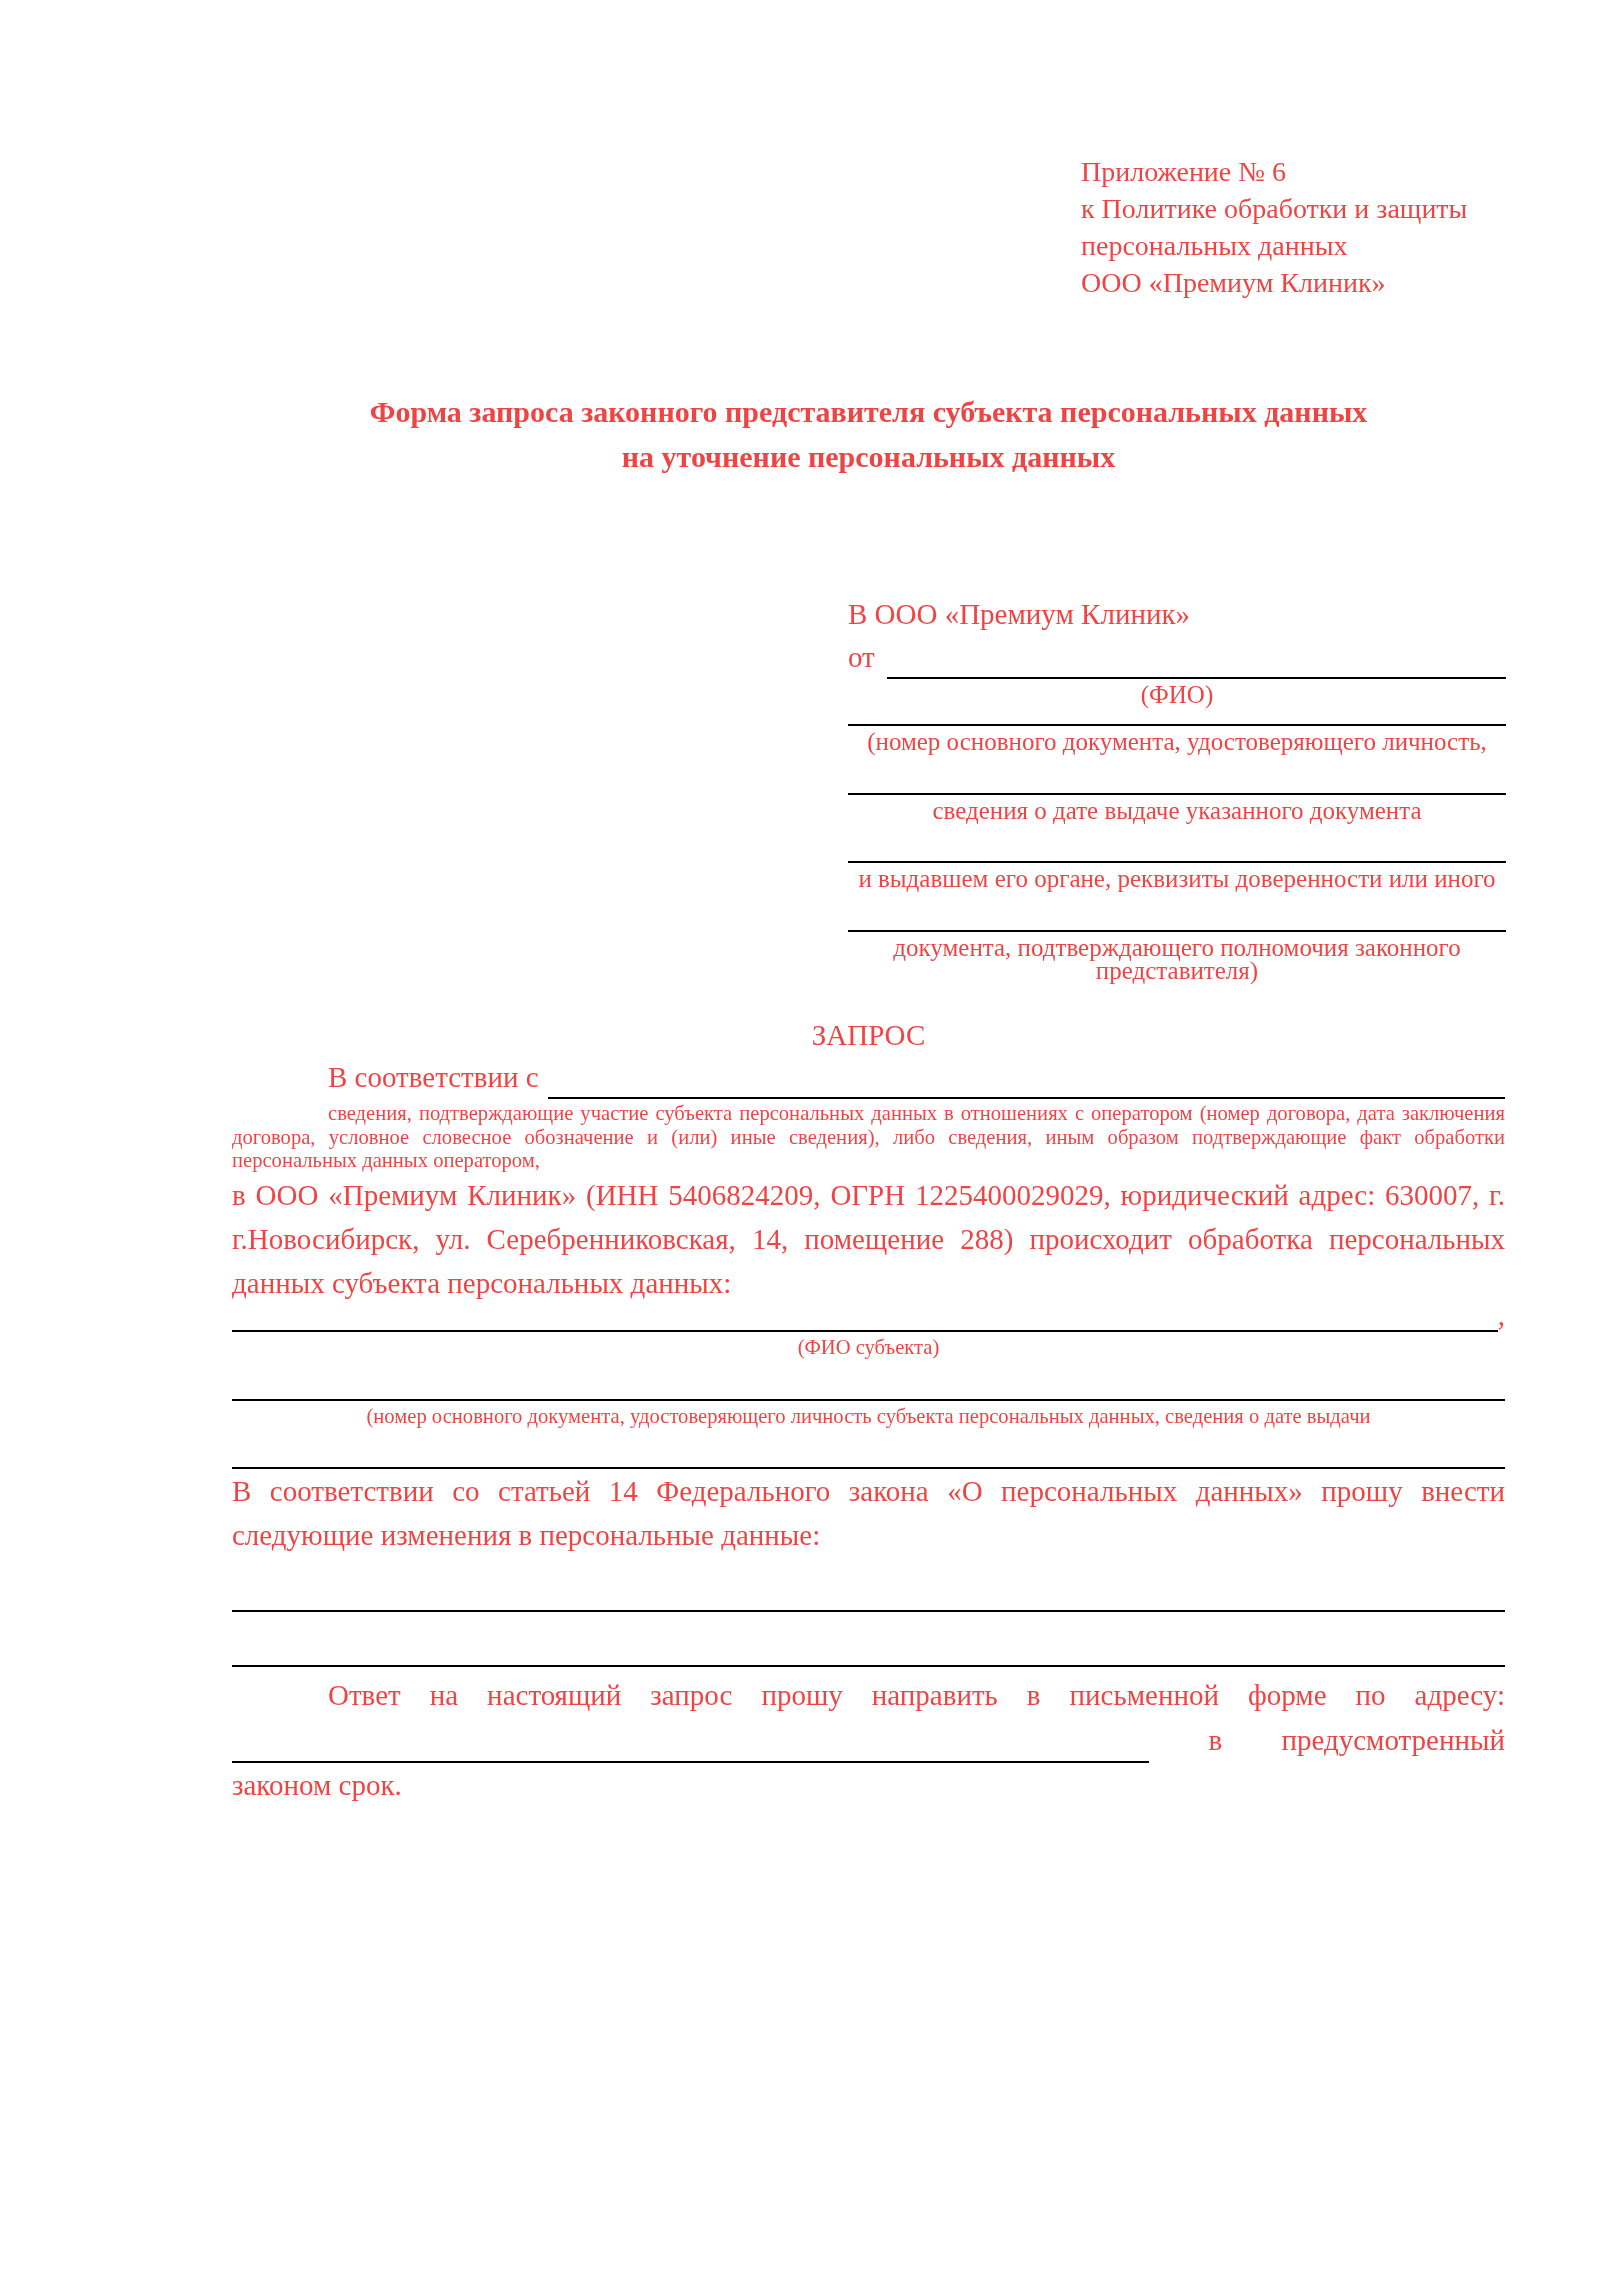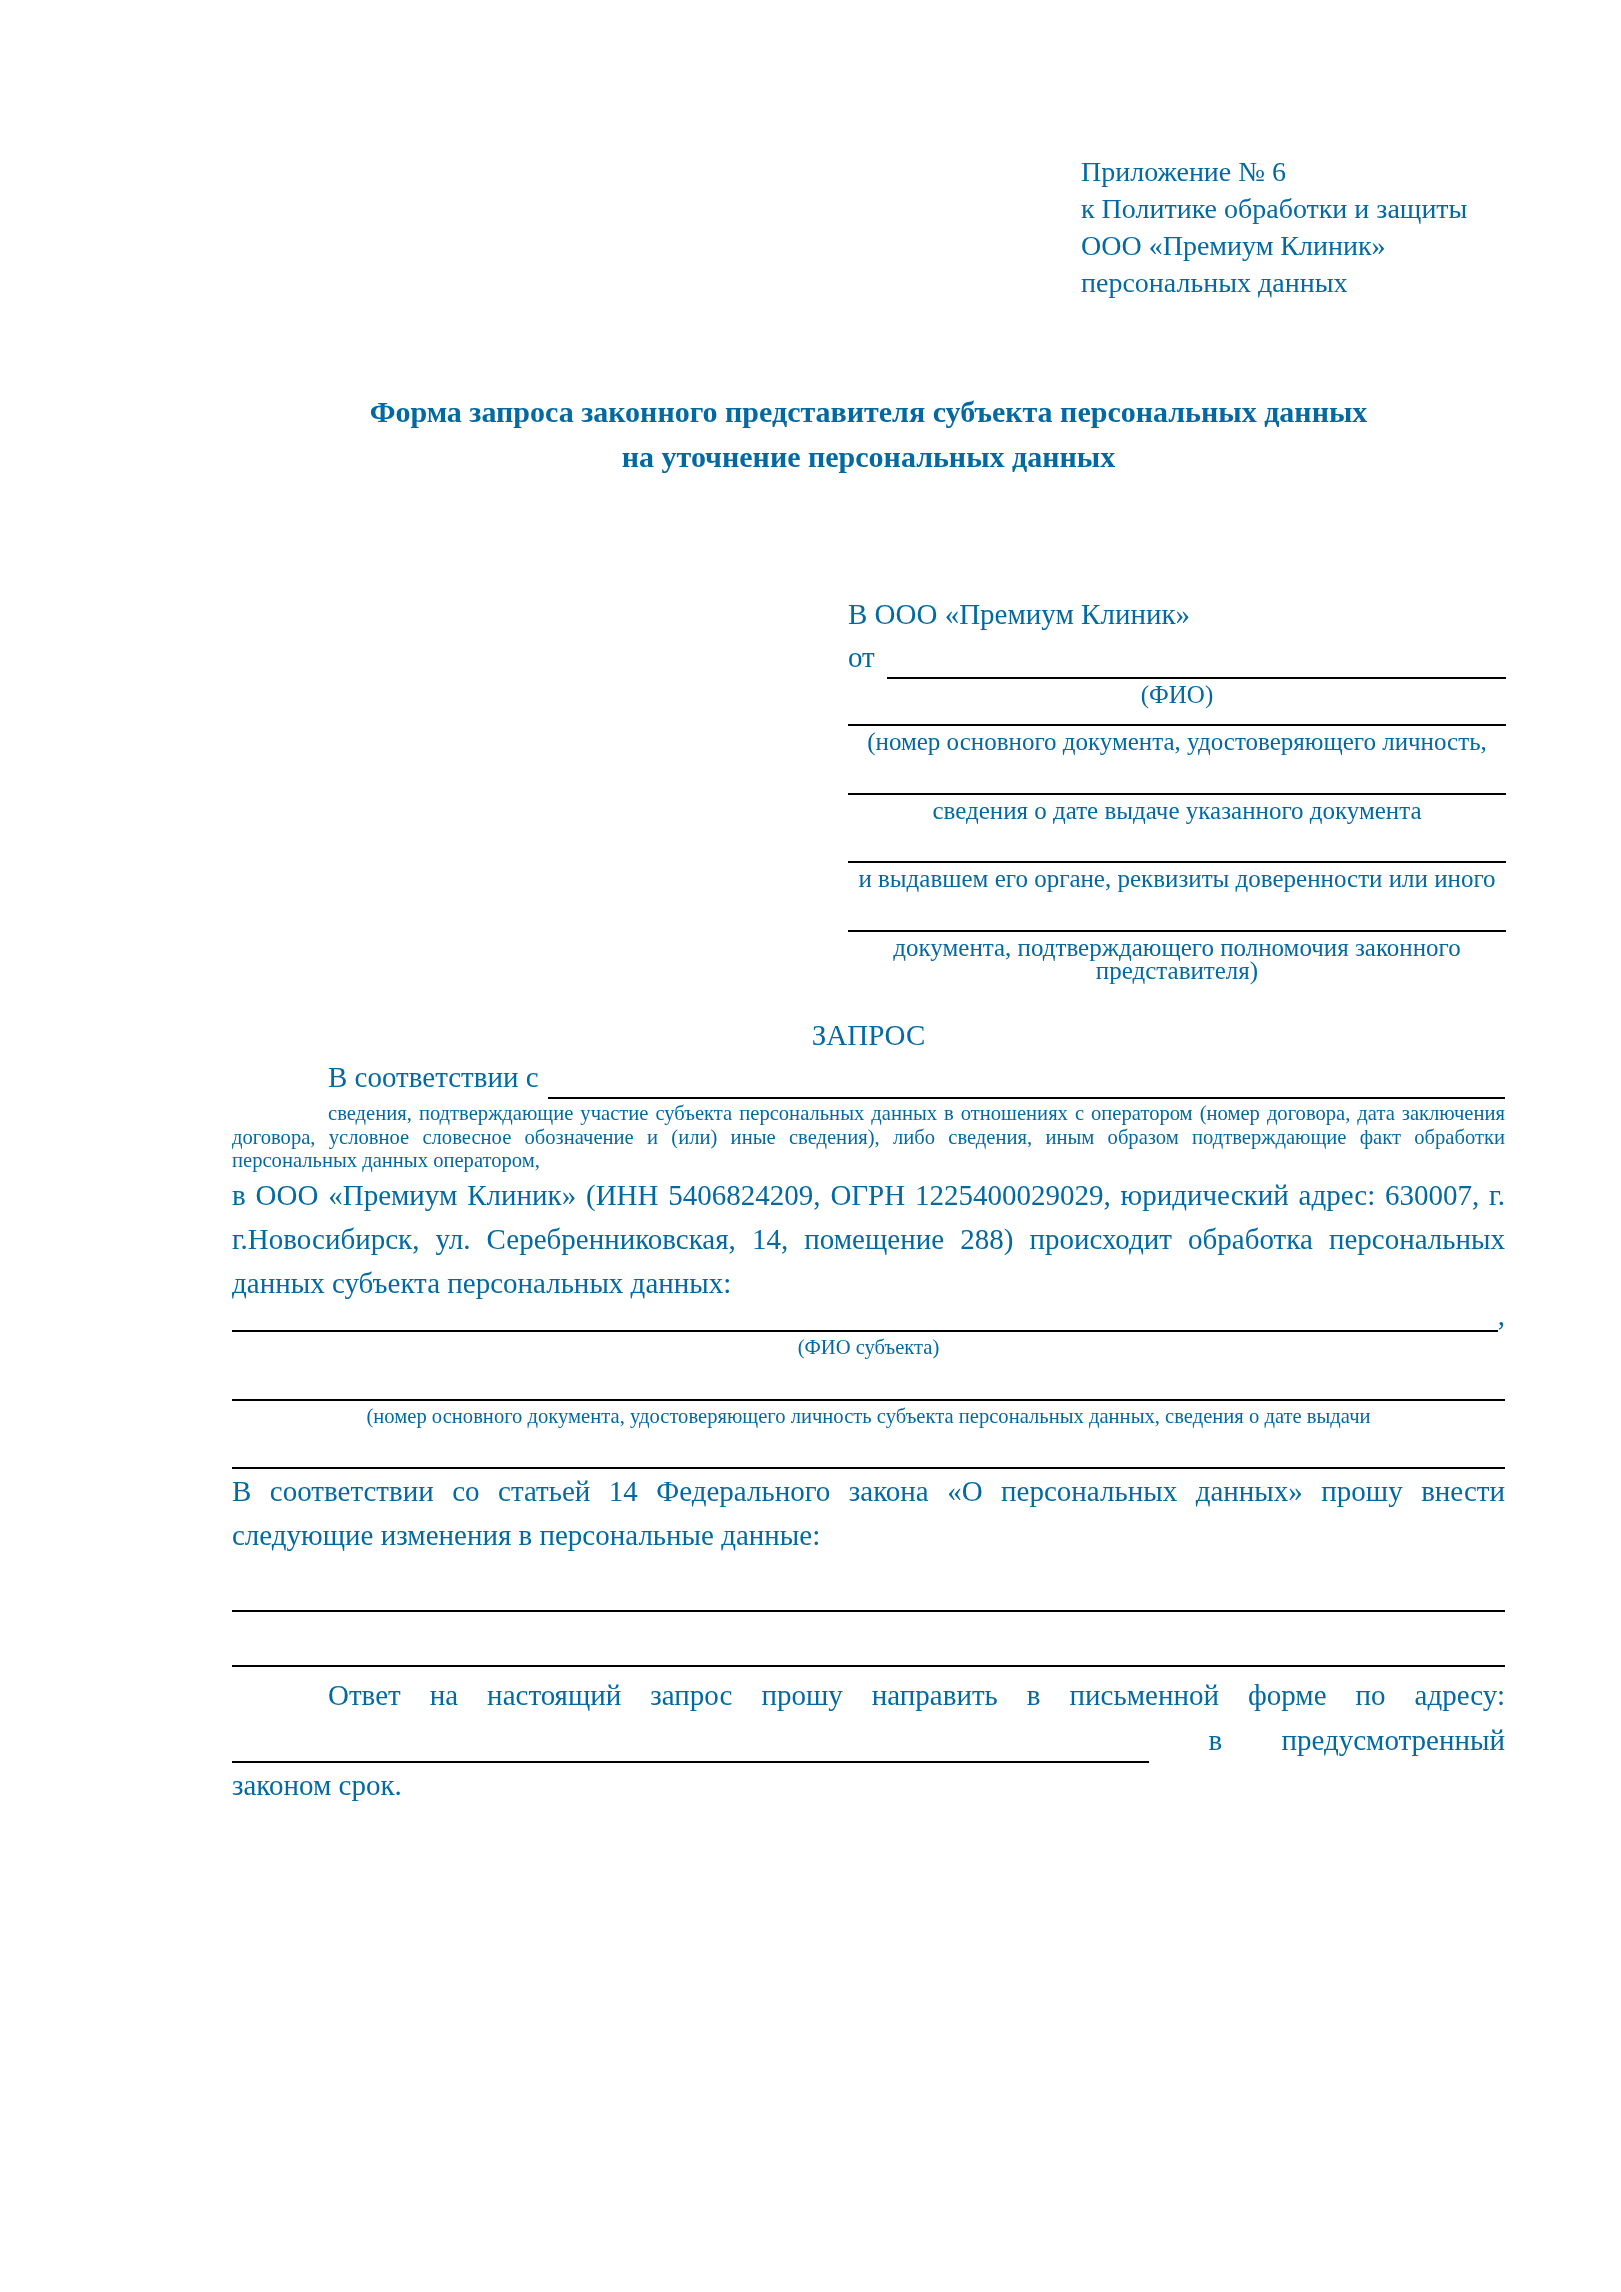--- a/index.html
+++ b/index.html
@@ -1,21 +1,21 @@
 <!DOCTYPE html>
 <html><head>
 <meta charset="utf-8">
 <style>
   html,body { margin:0; padding:0; background:#e8e8e8; }
   .page {
     position:relative;
     width:1621px; height:2293px;
     background:#ffffff;
     font-family:"Liberation Serif","DejaVu Serif",serif;
-    color:#0369a1;
+    color:#ef4444;
     overflow:hidden;
   }
   .content {
     position:absolute; left:232px; top:0;
     width:1273px;
   }
   
   .header-block {
     margin-top:153px; margin-left:849px;
     font-size:28px; line-height:37px;
@@ -66,22 +66,22 @@
 </style>
 </head>
 <body>
 
 <div class="page">
   <div class="content">
 
     <div class="header-block">
       <div>Приложение № 6</div>
       <div>к Политике обработки и защиты</div>
+      <div>персональных данных</div>
       <div>ООО «Премиум Клиник»</div>
-      <div>персональных данных</div>
     </div>
 
     <div class="doc-title">
       <div>Форма запроса законного представителя субъекта персональных данных</div>
       <div>на уточнение персональных данных</div>
     </div>
 
     <div class="addressee">
       <div class="to-line">В ООО «Премиум Клиник»</div>
       <div class="from-row">

